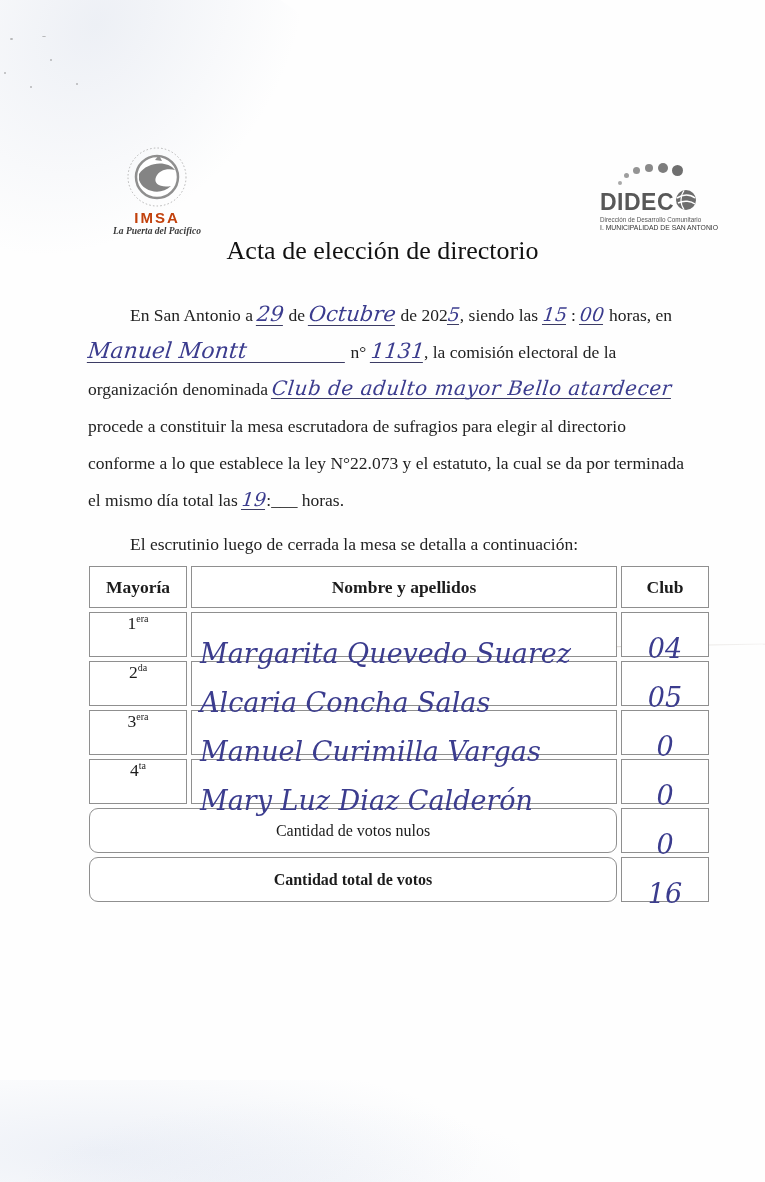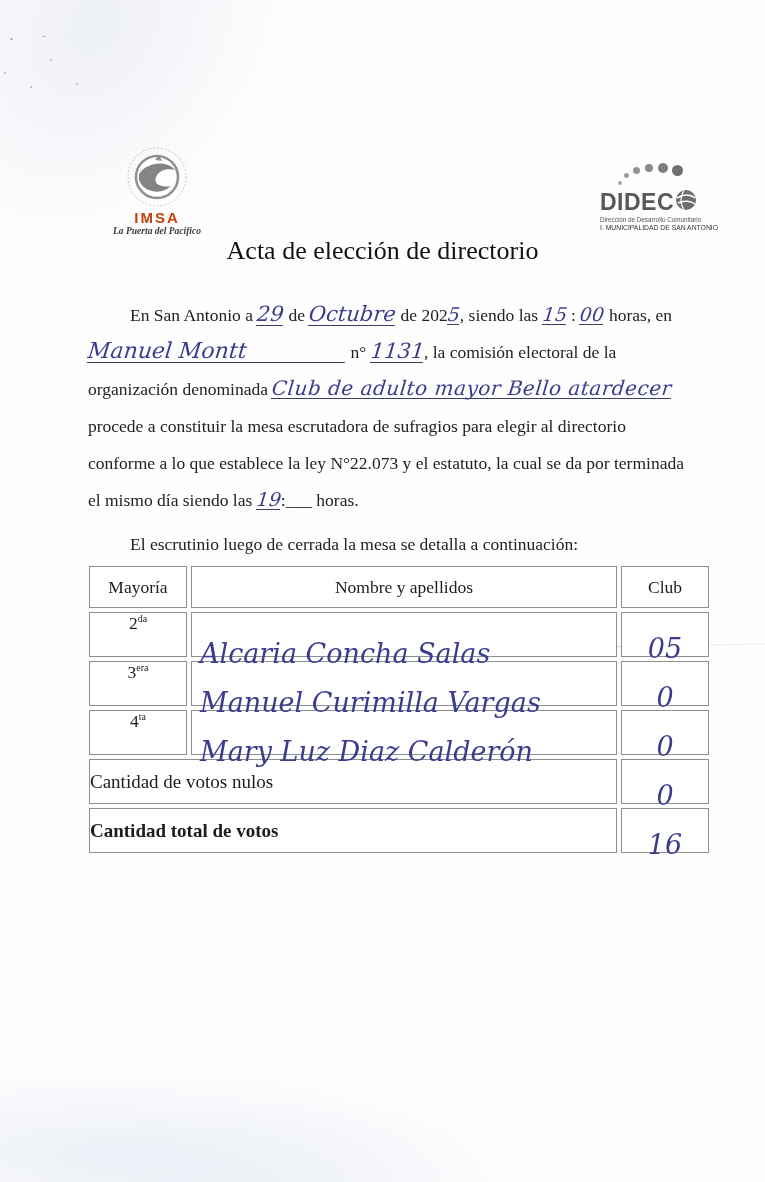--- a/index.html
+++ b/index.html
@@ -49,31 +49,31 @@
   .hw{font-style:italic;color:#3b3c8e;font-family:"DejaVu Serif", serif;}
   .fill{display:inline-block;border-bottom:1.5px solid #3c3c64;line-height:1;vertical-align:baseline;
     font-size:21px;transform:skewX(-6deg);}
   .fill.small{font-size:19px;}
   .fill-street{width:258px;font-size:22px;}
   .fill-org{font-size:20px;letter-spacing:.5px;}
 
   
   .acta-table{position:absolute;left:85px;top:562px;border-collapse:separate;border-spacing:4px;}
   .acta-table td,.acta-table th{border:1.5px solid #8f8f8f;background:#fff;padding:0;}
-  .acta-table th{font-weight:normal;font-size:17.5px;height:40px;}
+  .acta-table th{font-weight:bold;font-size:17.5px;height:40px;}
   .col-rank{width:96px;}
   .col-name{width:424px;}
   .col-votes{width:86px;}
   .rank-cell{text-align:center;font-size:17.5px;vertical-align:top;padding-top:4px;height:43px;}
   .rank-cell sup{font-size:10px;}
   .name-cell{position:relative;}
   .name-hw{position:absolute;left:8px;bottom:-13px;white-space:nowrap;font-size:27px;z-index:3;}
   .votes-cell{position:relative;text-align:center;}
   .votes-hw{position:absolute;left:0;right:0;bottom:-8px;text-align:center;font-size:27px;z-index:3;}
-  .summary-label{text-align:left;padding-right:12px;font-size:19px;height:43px;vertical-align:middle;}
+  .summary-label{text-align:center;padding-right:12px;font-size:16px;height:43px;vertical-align:middle;border-radius:9px;}
   .summary-label.bold{font-weight:bold;}
 </style>
 </head>
 <body>
 
 <div class="smudge smudge-tl"></div>
 <div class="smudge smudge-bl"></div>
 <div class="crease"></div>
 <div class="speck" style="left:10px;top:38px;width:3px;height:2px;"></div>
 <div class="speck" style="left:42px;top:36px;width:4px;height:1px;"></div>
@@ -134,34 +134,43 @@
     <span>n°</span>
     <span class="hw fill">1131</span><span>, la comisión electoral de la</span>
   </div>
   <div class="bline">
     <span>organización denominada</span>
     <span class="hw fill fill-org">Club de adulto mayor Bello atardecer</span>
   </div>
   <div class="bline">procede a constituir la mesa escrutadora de sufragios para elegir al directorio</div>
   <div class="bline">conforme a lo que establece la ley N°22.073 y el estatuto, la cual se da por terminada</div>
   <div class="bline">
-    <span>el mismo día siendo las</span>
+    <span>el mismo día total las</span>
     <span class="hw fill small">19</span><span>:___ horas.</span>
   </div>
   <div class="bline indent escrutinio">El escrutinio luego de cerrada la mesa se detalla a continuación:</div>
 </div>
 
 <table class="acta-table">
   <tbody>
       <tr>
     <th class="col-rank">Mayoría</th>
     <th class="col-name">Nombre y apellidos</th>
     <th class="col-votes">Club</th>
   </tr>
   <tr>
+    <td class="rank-cell"><span>1</span><sup>era</sup></td>
+    <td class="name-cell">
+          <span class="hw name-hw">Margarita Quevedo Suarez</span>
+        </td>
+    <td class="votes-cell">
+          <span class="hw votes-hw">04</span>
+        </td>
+  </tr>
+  <tr>
     <td class="rank-cell"><span>2</span><sup>da</sup></td>
     <td class="name-cell">
           <span class="hw name-hw">Alcaria Concha Salas</span>
         </td>
     <td class="votes-cell">
           <span class="hw votes-hw">05</span>
         </td>
   </tr>
   <tr>
     <td class="rank-cell"><span>3</span><sup>era</sup></td>

